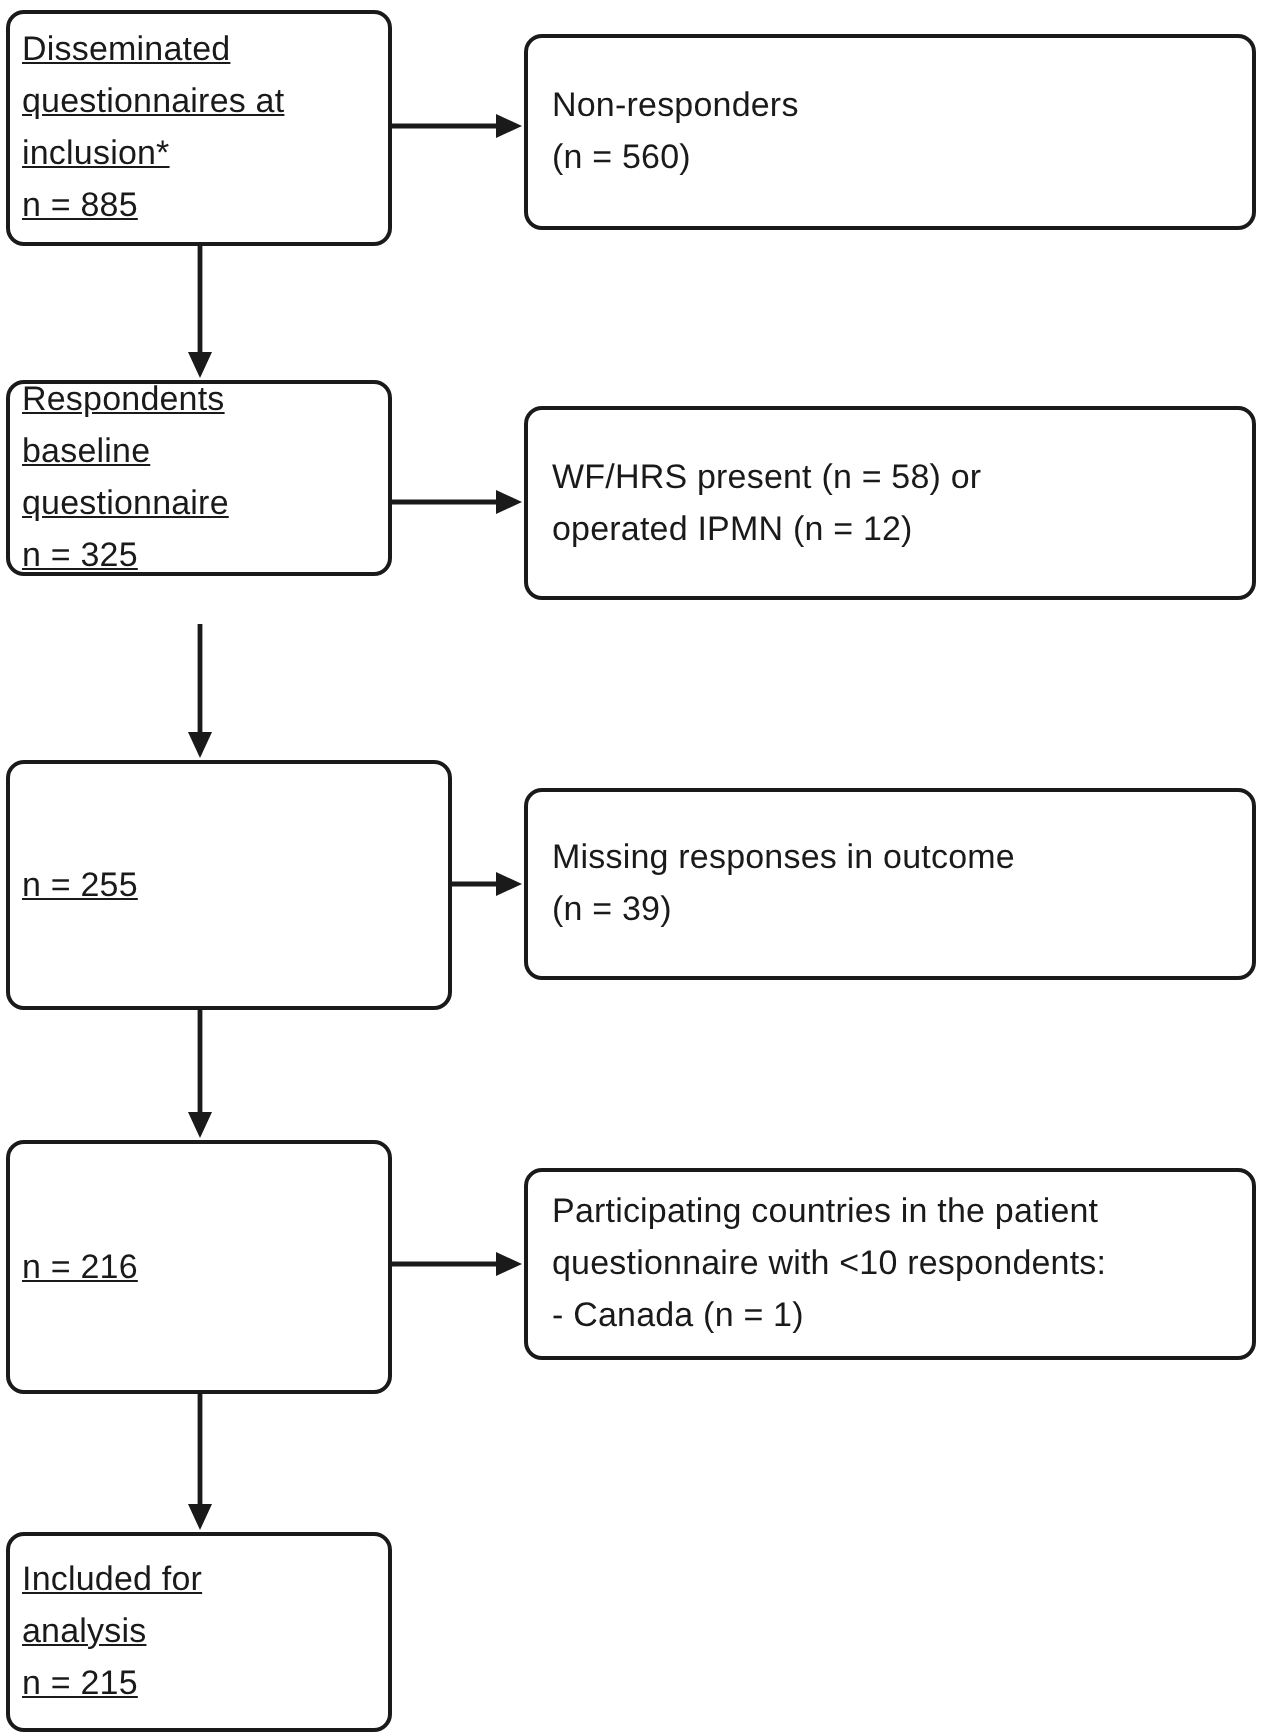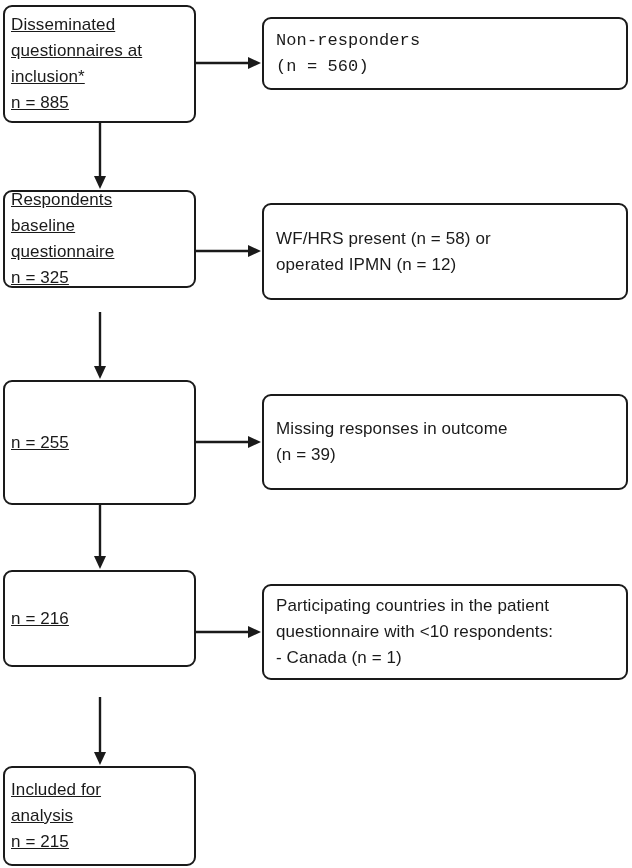--- a/index.html
+++ b/index.html
@@ -98,35 +98,35 @@
 n = 885</span>
   </div>
 
   <div class="node node-main" style="left: 3px; top: 190px; width: 193px; height: 98px;">
     <span class="node-text">Respondents
 baseline
 questionnaire
 n = 325</span>
   </div>
 
-  <div class="node node-main" style="left: 3px; top: 380px; width: 193px; height: 125px;">
+  <div class="node node-main" style="left: 3px; top: 380px; width: 223px; height: 125px;">
     <span class="node-text">n = 255</span>
   </div>
 
-  <div class="node node-main" style="left: 3px; top: 570px; width: 193px; height: 97px;">
+  <div class="node node-main" style="left: 3px; top: 570px; width: 193px; height: 127px;">
     <span class="node-text">n = 216</span>
   </div>
 
   <div class="node node-main" style="left: 3px; top: 766px; width: 193px; height: 100px;">
     <span class="node-text">Included for
 analysis
 n = 215</span>
   </div>
 
-  <div class="node node-side" style="left: 262px; top: 17px; width: 366px; height: 73px; font-family: Liberation Mono, monospace;">
+  <div class="node node-side" style="left: 262px; top: 17px; width: 366px; height: 98px;">
     <span class="node-text">Non-responders
 (n = 560)</span>
   </div>
 
   <div class="node node-side" style="left: 262px; top: 203px; width: 366px; height: 97px; align-items: center;">
     <span class="node-text">WF/HRS present (n = 58) or
 operated IPMN (n = 12)</span>
   </div>
 
   <div class="node node-side" style="left: 262px; top: 394px; width: 366px; height: 96px;">

